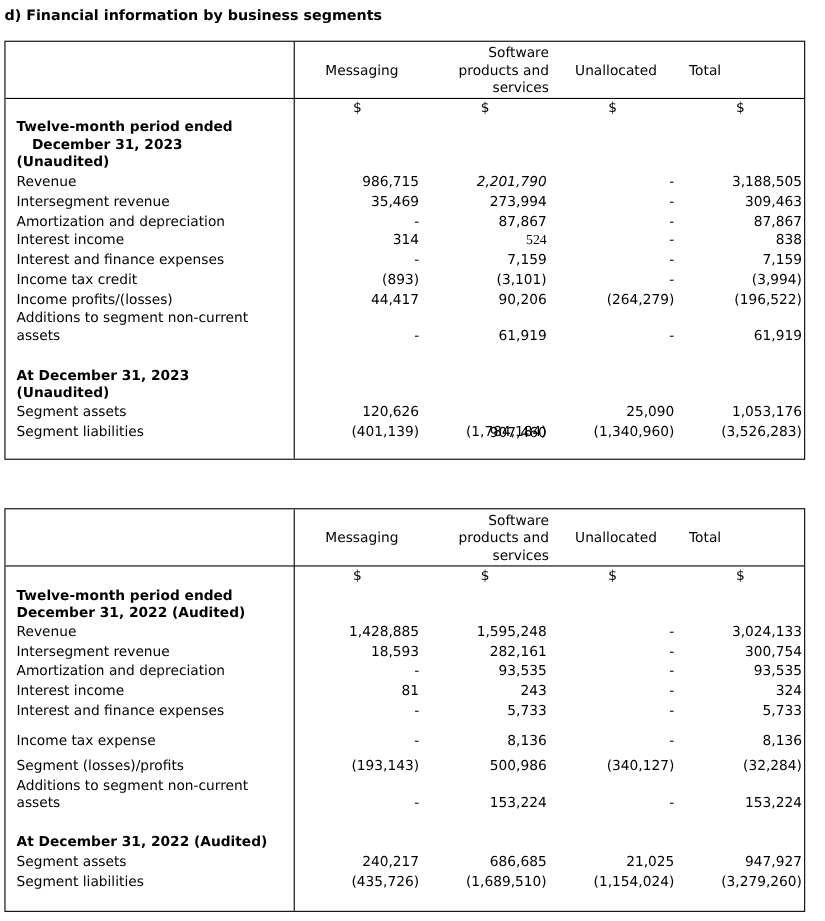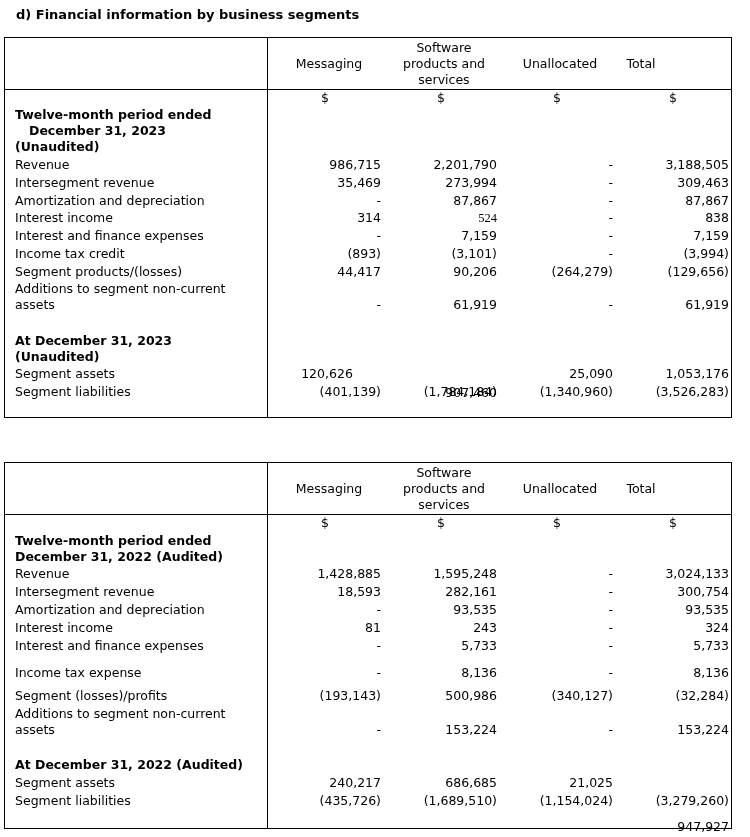--- a/index.html
+++ b/index.html
@@ -1,28 +1,28 @@
 <!DOCTYPE html>
 <html><head>
 <meta charset="utf-8">
 <style>
   html, body { margin: 0; padding: 0; background: #ffffff; }
   body {
     width: 750px; height: 837px; position: relative; overflow: hidden;
     font-family: "DejaVu Sans", sans-serif; font-size: 12.5px; color: #000;
   }
-  .title { position: absolute; left: 16px; top: 7px; font-weight: bold; font-size: 13px; }
+  .title { position: absolute; left: 4px; top: 7px; font-weight: bold; font-size: 13px; }
   .tbl { position: absolute; left: 4px; width: 728px; border: 1.5px solid #000; box-sizing: border-box; }
   .t1 { top: 37px; height: 381px; }
   .t2 { top: 462px; height: 367px; }
   .hdr { position: absolute; left: 0; right: 0; top: 0; height: 51px; border-bottom: 1.5px solid #000; }
   .vdiv { position: absolute; left: 262px; top: 0; bottom: 0; border-left: 1.5px solid #000; }
   .colh { position: absolute; top: 0; height: 51px; display: flex; align-items: center; justify-content: center; text-align: center; line-height: 16px; }
   .c0 { left: 268px; width: 112px; }
-  .c1 { left: 384px; width: 110px; }
+  .c1 { left: 384px; width: 110px; text-align: right; }
   .c2 { left: 500px; width: 110px; }
   .c3 { left: 580px; width: 112px; }
   .row { position: absolute; left: 0; right: 0; height: 18px; line-height: 18px; }
   .lbl { position: absolute; left: 10px; width: 250px; white-space: nowrap; }
   .bold { font-weight: bold; }
   .v { position: absolute; text-align: right; white-space: nowrap; }
   .v0 { left: 268px; width: 108px; }
   .v1 { left: 384px; width: 108px; }
   .v2 { left: 500px; width: 108px; }
   .v3 { left: 612px; width: 112px; }
@@ -59,21 +59,21 @@
       <span class="lbl bold" style="left:24px">December 31, 2023</span>
     </div>
   <div class="row" style="top:100px">
       <span class="lbl bold">(Unaudited)</span>
     </div>
 
   <div id="t1rows">
       <div class="row" style="top: 118px;">
         <span class="lbl">Revenue</span>
         <span class="v v0" style="padding-right: 6px;">986,715</span>
-        <span class="v v1" style="padding-right: 6px;">2,201,790</span>
+        <span class="v v1" style="padding-right: 6px; font-style: italic;">2,201,790</span>
         <span class="v v2" style="padding-right: 6px;">-</span>
         <span class="v v3" style="padding-right: 6px;">3,188,505</span>
       </div>
       <div class="row" style="top: 135.8px;">
         <span class="lbl">Intersegment revenue</span>
         <span class="v v0" style="padding-right: 6px;">35,469</span>
         <span class="v v1" style="padding-right: 6px;">273,994</span>
         <span class="v v2" style="padding-right: 6px;">-</span>
         <span class="v v3" style="padding-right: 6px;">309,463</span>
       </div>
@@ -99,25 +99,25 @@
         <span class="v v3" style="padding-right: 6px;">7,159</span>
       </div>
       <div class="row" style="top: 207px;">
         <span class="lbl">Income tax credit</span>
         <span class="v v0">(893)</span>
         <span class="v v1">(3,101)</span>
         <span class="v v2" style="padding-right: 6px;">-</span>
         <span class="v v3">(3,994)</span>
       </div>
       <div class="row" style="top: 224.8px;">
-        <span class="lbl">Segment products/(losses)</span>
+        <span class="lbl">Income profits/(losses)</span>
         <span class="v v0" style="padding-right: 6px;">44,417</span>
         <span class="v v1" style="padding-right: 6px;">90,206</span>
         <span class="v v2">(264,279)</span>
-        <span class="v v3">(129,656)</span>
+        <span class="v v3">(196,522)</span>
       </div>
     </div>
 
   <div class="row" style="top:242px">
       <span class="lbl">Additions to segment non-current</span>
     </div>
   <div class="row" style="top:258px">
     <span class="lbl">assets</span>
     <span class="v v0" style="padding-right: 6px;">-</span>
     <span class="v v1" style="padding-right: 6px;">61,919</span>
@@ -127,21 +127,21 @@
 
   <div class="row" style="top:294px">
       <span class="lbl bold">At December 31, 2023</span>
     </div>
   <div class="row" style="top:310px">
       <span class="lbl bold">(Unaudited)</span>
     </div>
   <div id="t1bal">
       <div class="row" style="top: 327px;">
         <span class="lbl">Segment assets</span>
-        <span class="v v0" style="padding-right: 6px; text-align: center;">120,626</span>
+        <span class="v v0" style="padding-right: 6px;">120,626</span>
         <span class="v v1" style="padding-right: 6px; margin-top: 19px;">907,460</span>
         <span class="v v2" style="padding-right: 6px;">25,090</span>
         <span class="v v3" style="padding-right: 6px; text-align: right;">1,053,176</span>
       </div>
       <div class="row" style="top: 345px;">
         <span class="lbl">Segment liabilities</span>
         <span class="v v0">(401,139)</span>
         <span class="v v1">(1,784,184)</span>
         <span class="v v2">(1,340,960)</span>
         <span class="v v3">(3,526,283)</span>
@@ -236,21 +236,21 @@
 
   <div class="row" style="top:293px">
       <span class="lbl bold">At December 31, 2022 (Audited)</span>
     </div>
   <div id="t2bal">
       <div class="row" style="top: 311px;">
         <span class="lbl">Segment assets</span>
         <span class="v v0" style="padding-right: 6px;">240,217</span>
         <span class="v v1" style="padding-right: 6px;">686,685</span>
         <span class="v v2" style="padding-right: 6px;">21,025</span>
-        <span class="v v3" style="padding-right: 6px; margin-top: 44px;">947,927</span>
+        <span class="v v3" style="padding-right: 6px;">947,927</span>
       </div>
       <div class="row" style="top: 329px;">
         <span class="lbl">Segment liabilities</span>
         <span class="v v0">(435,726)</span>
         <span class="v v1">(1,689,510)</span>
         <span class="v v2">(1,154,024)</span>
         <span class="v v3">(3,279,260)</span>
       </div>
     </div>
 </div>

